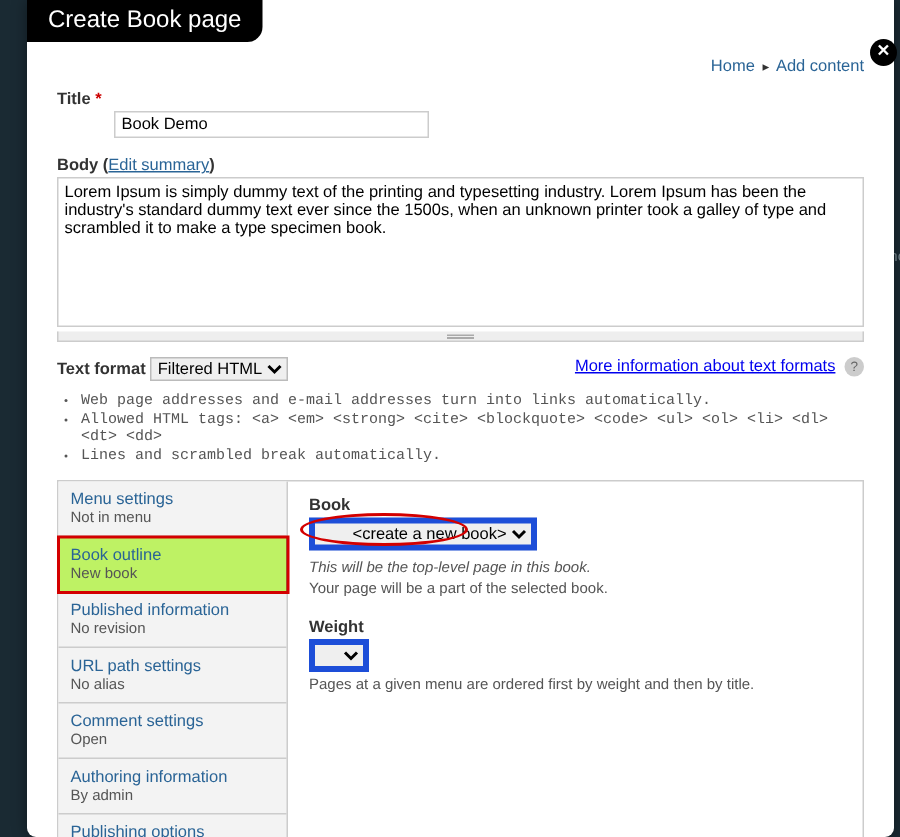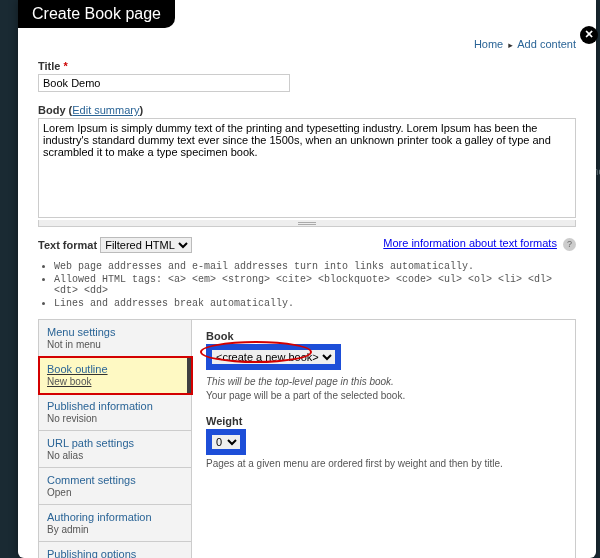--- a/index.html
+++ b/index.html
@@ -67,25 +67,26 @@
   }
   .modal-body {
     padding: 10px 20px;
   }
   .breadcrumb { font-size: 11px; margin-bottom: 10px; text-align: right; }
   .breadcrumb a { color: #2a6496; text-decoration: none; }
   .breadcrumb .sep { color: #333; margin: 0 2px; font-size: 9px; }
   label.field-label { font-weight: bold; font-size: 11px; display: inline-block; margin-bottom: 2px; }
   .required { color: #c00; }
   input.text-input {
-    width: 252px;
+    width: 210px;
     border: 1px solid #ccc;
     padding: 2px 4px;
     font-size: 11px;
     font-family: inherit;
+    margin-left: 38px;
   }
   .form-row { margin-bottom: 12px; }
   .edit-summary { color: #2a6496; font-weight: normal; }
   textarea.body-text {
     width: 100%;
     height: 100px;
     border: 1px solid #ccc;
     padding: 3px 4px;
     font-size: 11px;
     font-family: inherit;
@@ -146,38 +147,37 @@
     width: 153px;
     background: #f3f3f3;
     border-right: 1px solid #ccc;
   }
   .vtab {
     border-bottom: 1px solid #ccc;
     padding: 6px 8px;
     cursor: pointer;
   }
   .vtab.selected {
-    background: #fef9c3;
-    border-right: 5px solid #404040;
+    background: #bef264;
+    border-right: 1px solid #404040;
     margin-right: -1px;
-    text-decoration: underline;
   }
   .vtab.highlight {
     outline: 2px solid #d30000;
     outline-offset: -1px;
   }
   .vtab-title { color: #2a6496; font-size: 11px; font-weight: normal; }
   .vtab-summary { color: #555; font-size: 10px; margin-top: 1px; }
   .vtabs-pane {
     flex: 1;
     padding: 10px 14px;
     font-size: 11px;
   }
   .vtabs-pane .sect-label { font-weight: bold; margin-bottom: 2px; }
-  .vtabs-pane select { border: 6px solid #1d4ed8; font-size: 11px; }
+  .vtabs-pane select { border: 4px solid #1d4ed8; font-size: 11px; padding-left: 21px; }
   .book-select-wrap {
     display: inline-block;
     position: relative;
   }
   .ellipse-highlight {
     position: absolute;
     border: 2px solid #d30000;
     border-radius: 50%;
     pointer-events: none;
   }
@@ -242,21 +242,21 @@
       </span>
       <label class="field-label">Text format</label>
       <select>
         <option>Filtered HTML</option>
       </select>
     </div>
 
     <ul class="tips">
       <li>Web page addresses and e-mail addresses turn into links automatically.</li>
       <li>Allowed HTML tags: &lt;a&gt; &lt;em&gt; &lt;strong&gt; &lt;cite&gt; &lt;blockquote&gt; &lt;code&gt; &lt;ul&gt; &lt;ol&gt; &lt;li&gt; &lt;dl&gt; &lt;dt&gt; &lt;dd&gt;</li>
-      <li>Lines and addresses break automatically.</li>
+      <li>Lines and scrambled break automatically.</li>
     </ul>
 
     <div class="vtabs">
       <div class="vtabs-list">
         <div class="vtab">
           <div class="vtab-title">Menu settings</div>
           <div class="vtab-summary">Not in menu</div>
         </div>
         <div class="vtab selected highlight">
           <div class="vtab-title">Book outline</div>

